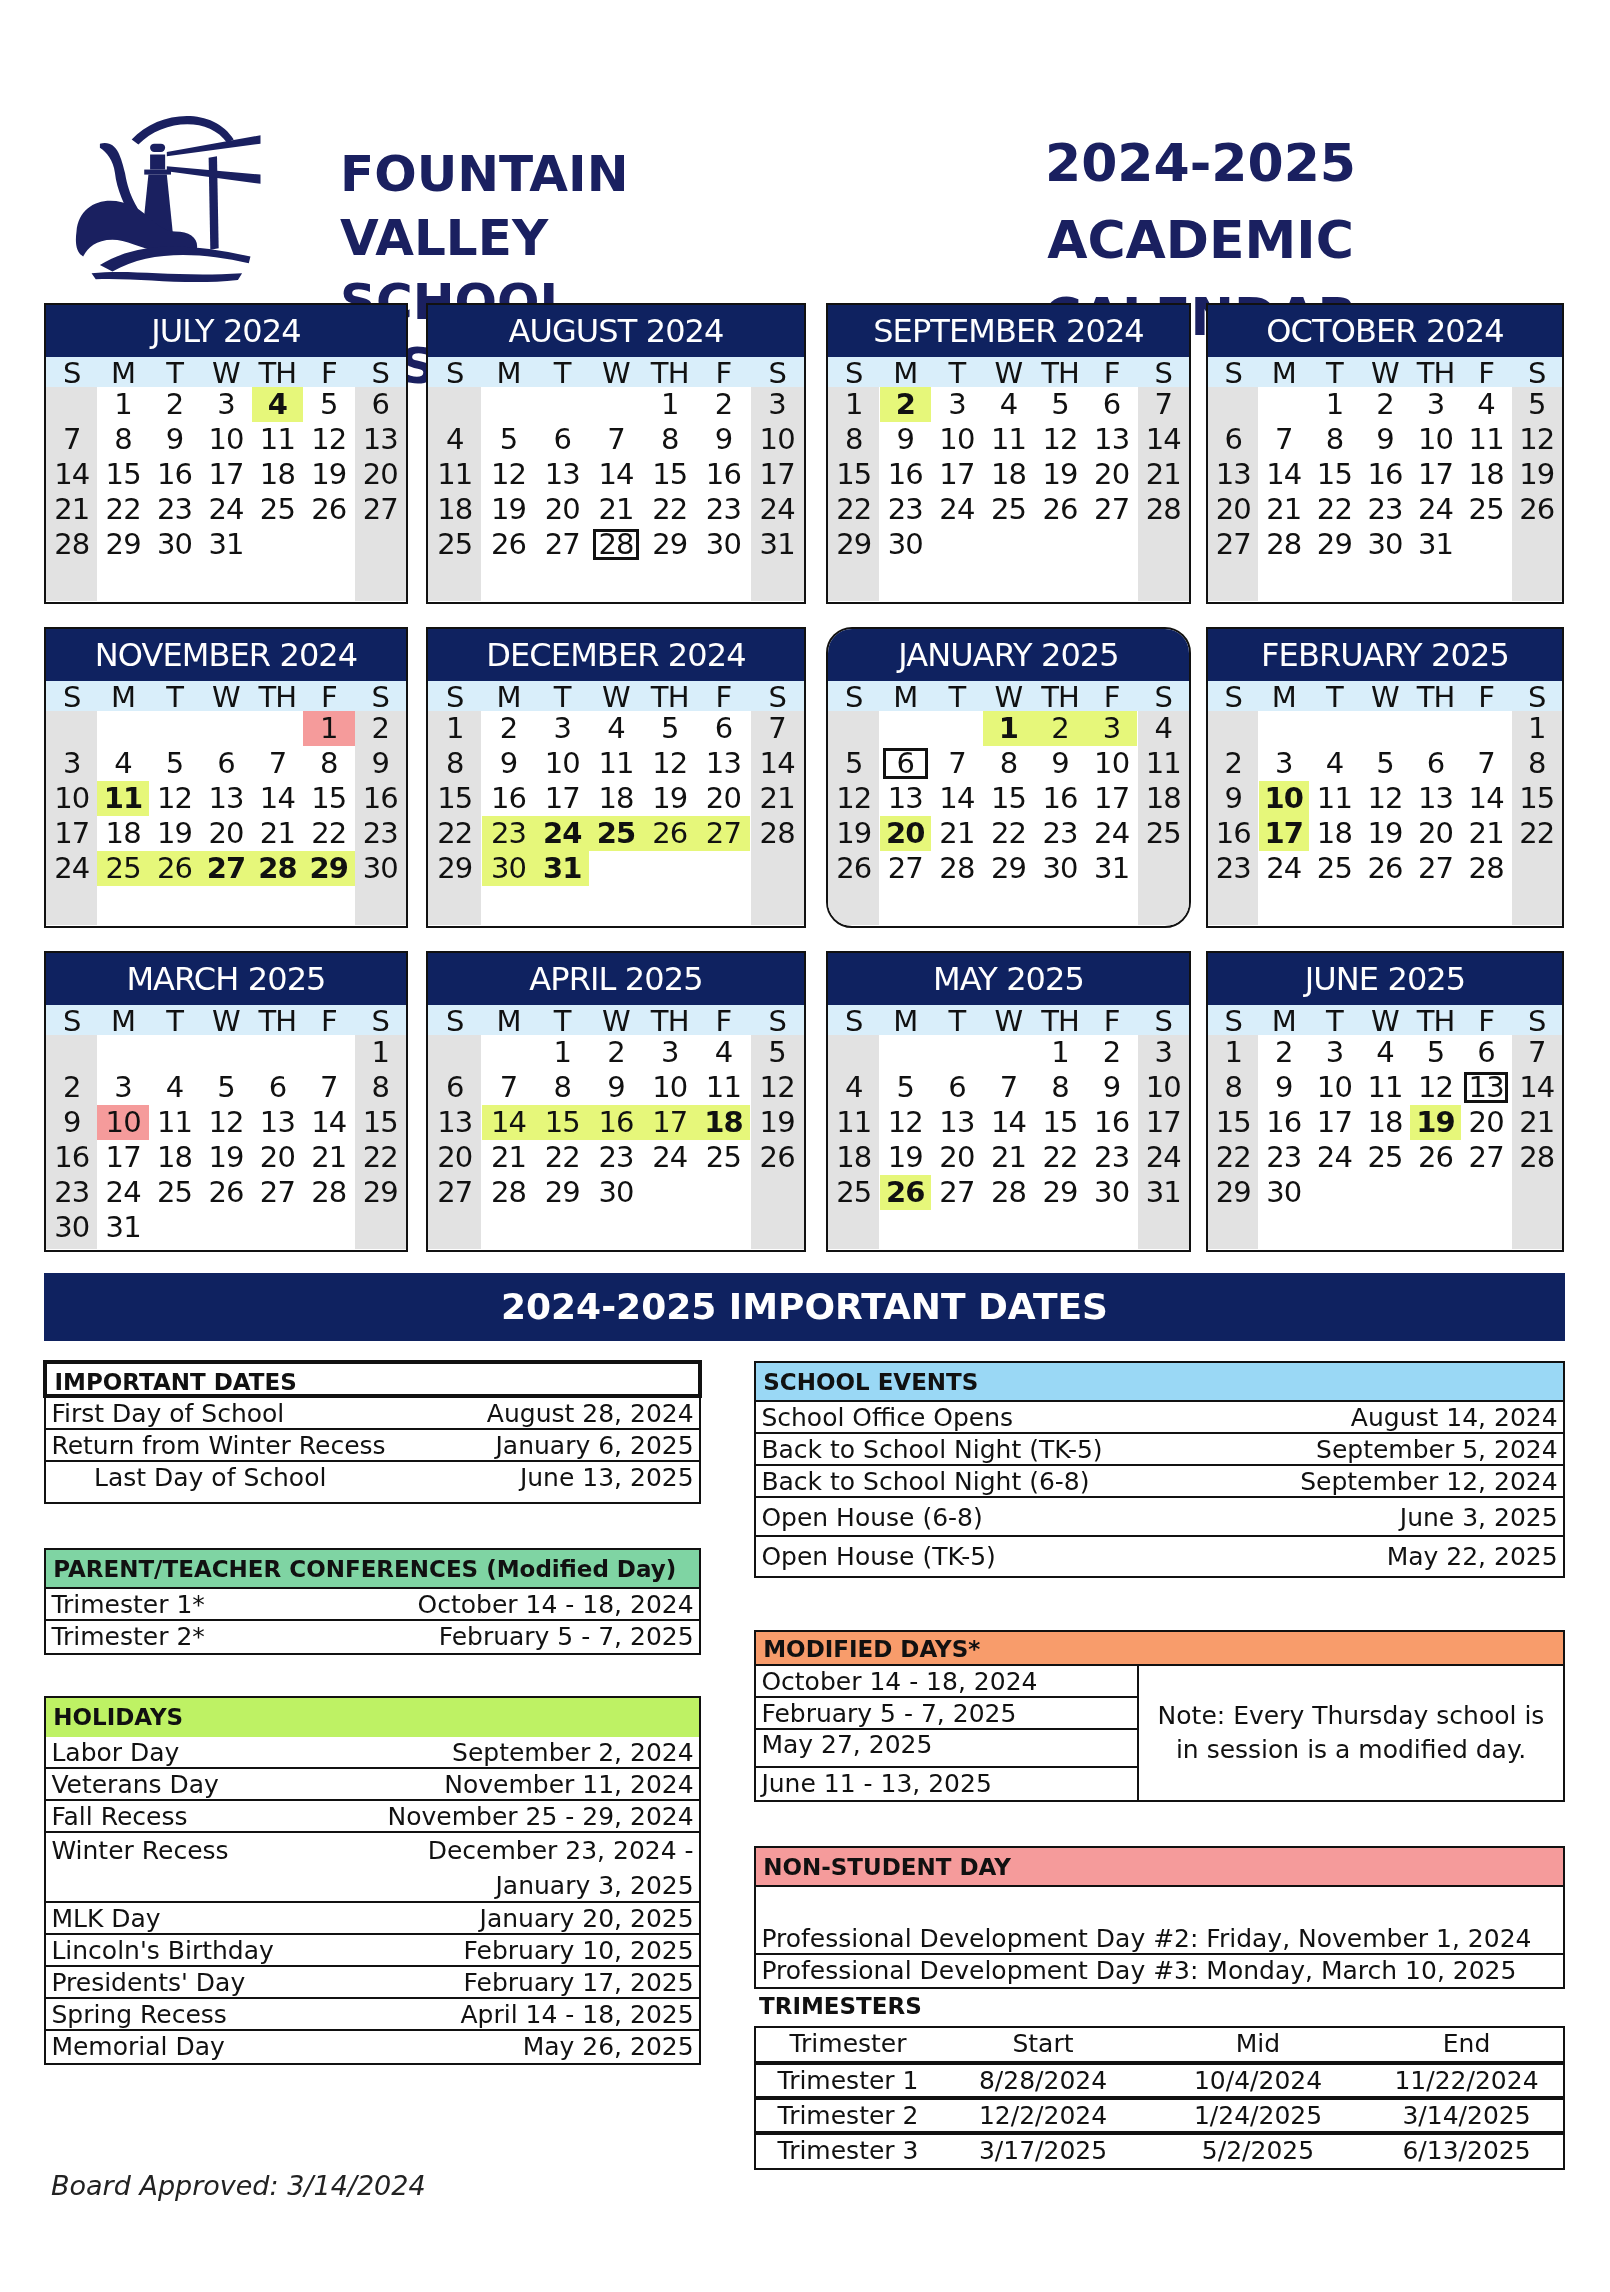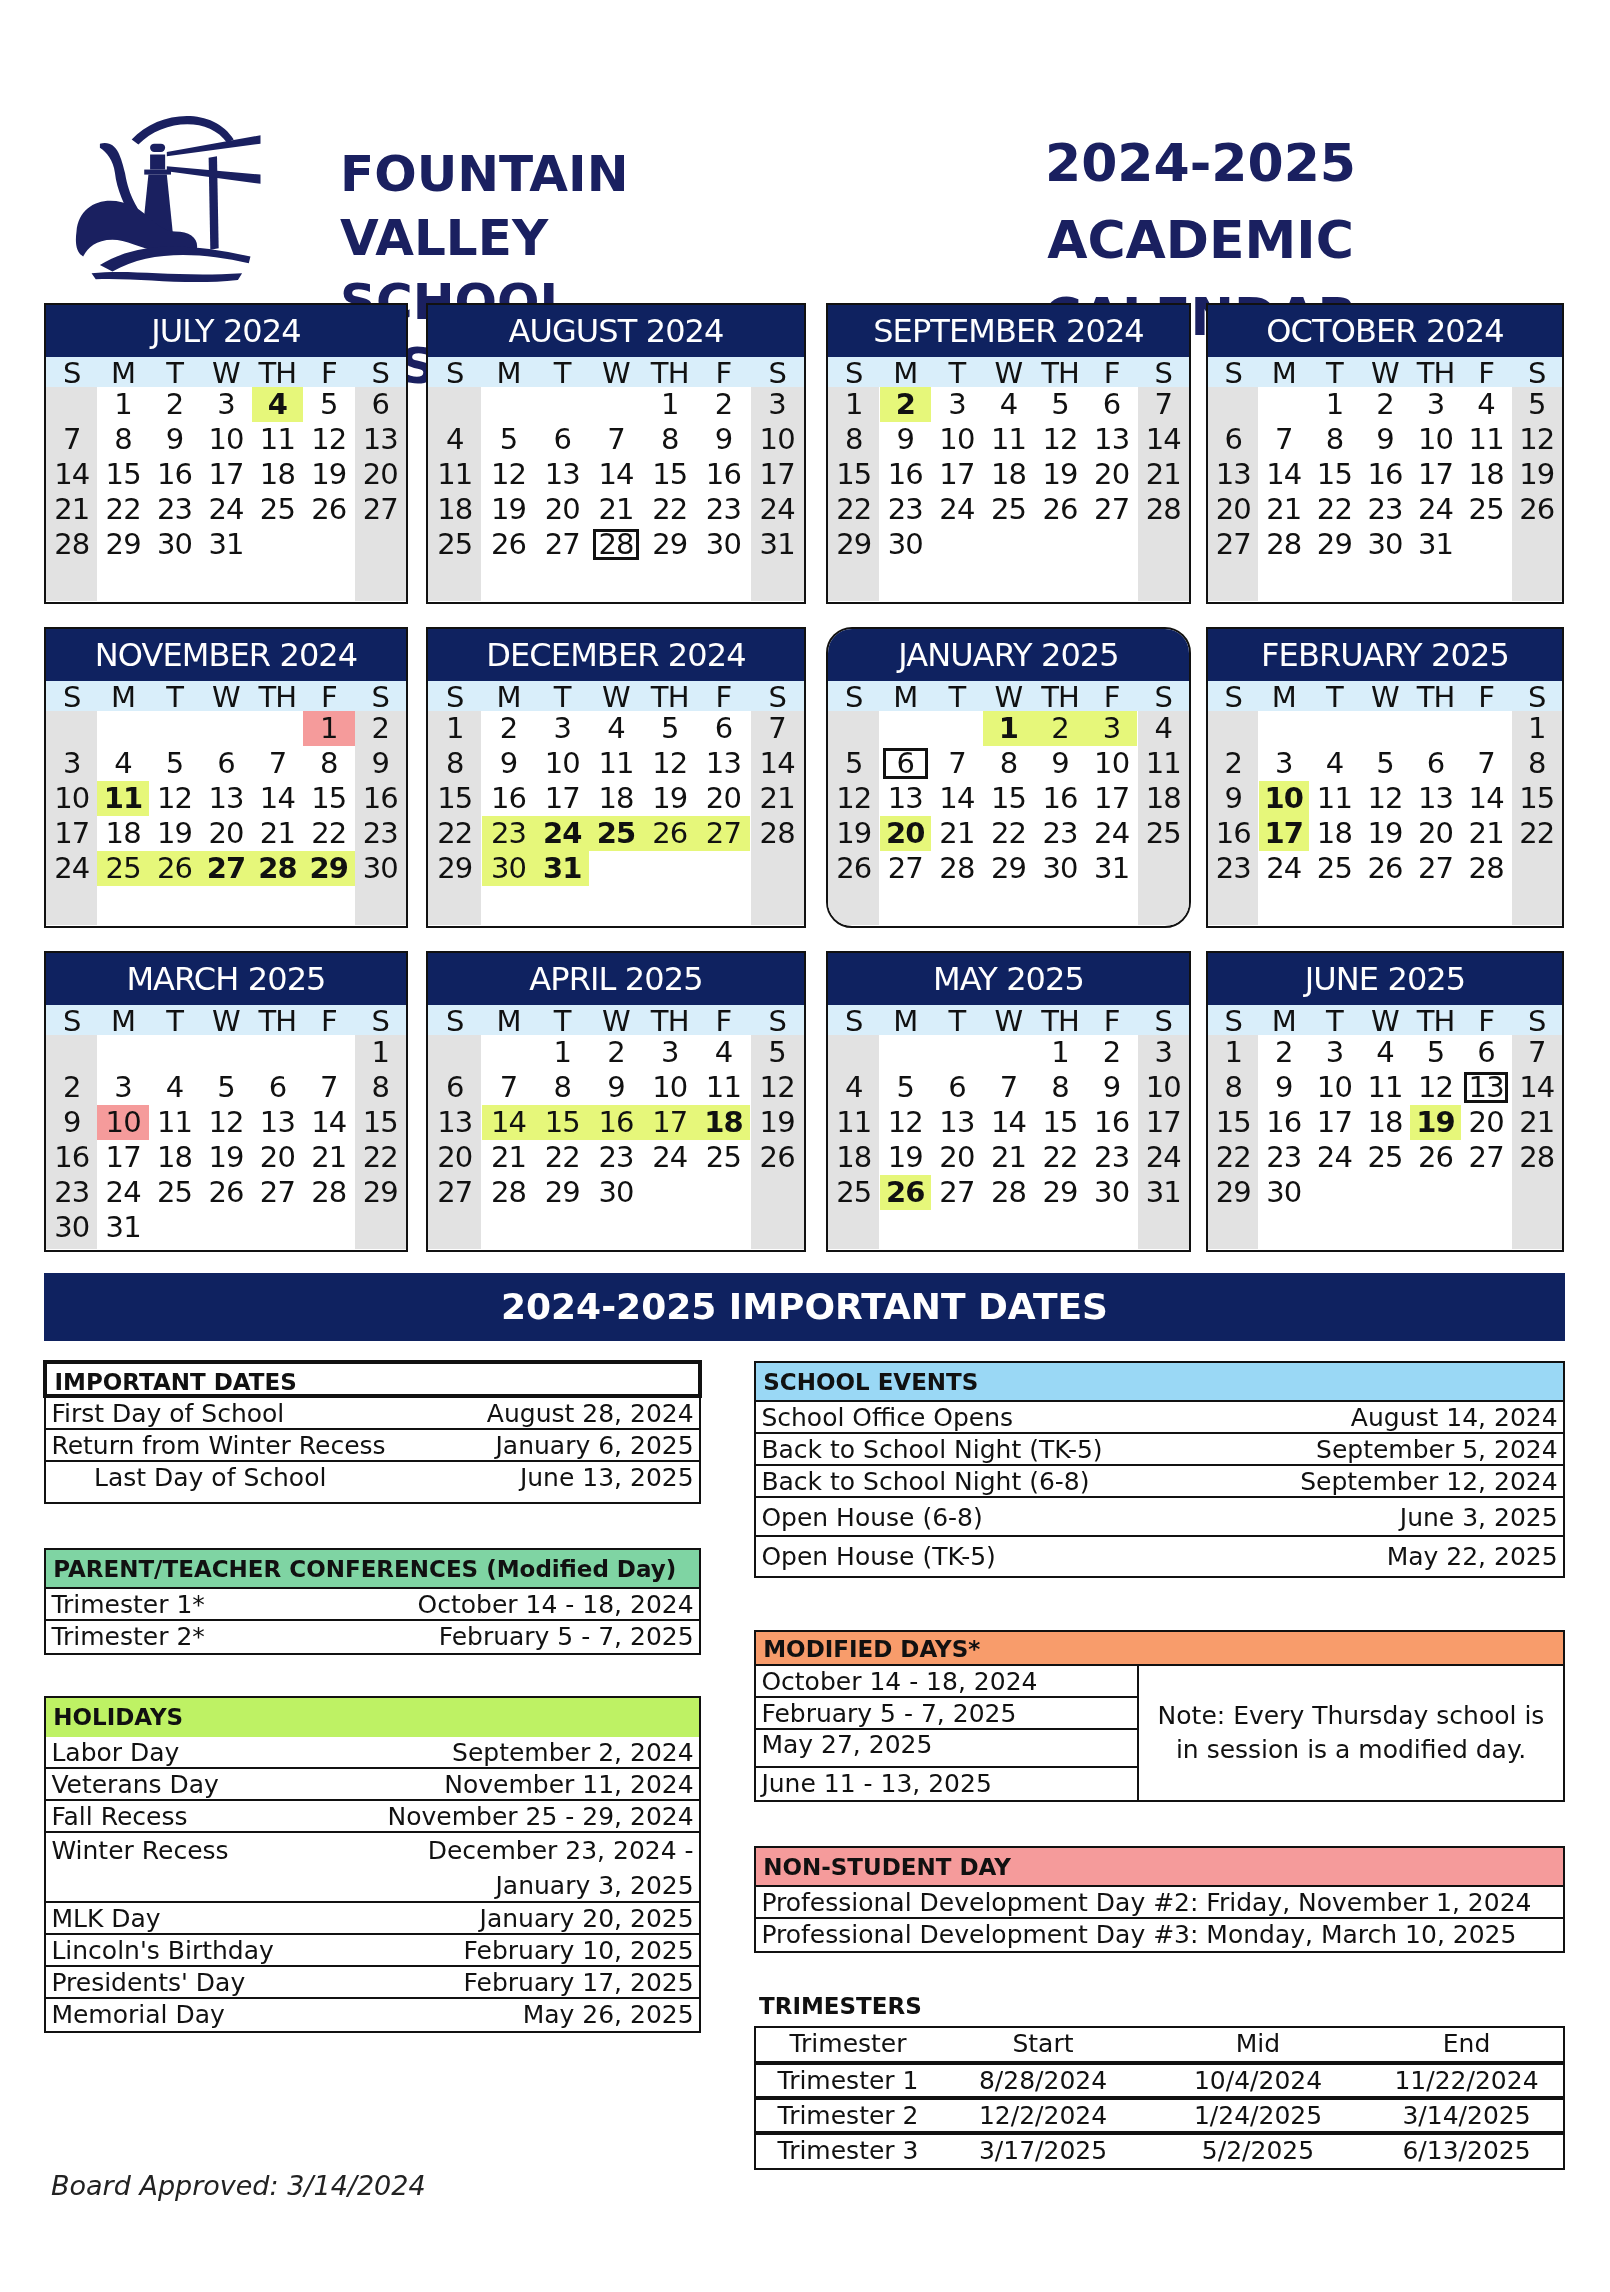--- a/index.html
+++ b/index.html
@@ -753,20 +753,24 @@
       </div>
       <div class="row" style="height: 32px; line-height: 32px;">
         <span>Lincoln's Birthday</span>
         <span class="r">February 10, 2025</span>
       </div>
       <div class="row" style="height: 32px; line-height: 32px;">
         <span>Presidents' Day</span>
         <span class="r">February 17, 2025</span>
       </div>
       <div class="row" style="height: 32px; line-height: 32px;">
+        <span>Spring Recess</span>
+        <span class="r">April 14 - 18, 2025</span>
+      </div>
+      <div class="row" style="height: 32px; line-height: 32px;">
         <span>Memorial Day</span>
         <span class="r">May 26, 2025</span>
       </div>
     </div>
 </div>
 
 <div class="tbl" style="left:754px;top:1361px;width:811px;">
   <div class="th" style="background:#9ad8f5;height:39px;line-height:39px;">SCHOOL EVENTS</div>
   <div id="evt-rows">
       <div class="row" style="height: 32px; line-height: 32px;">
@@ -809,21 +813,21 @@
           <span>June 11 - 13, 2025</span>
         </div>
       </div>
     <div style="flex:1;display:flex;align-items:center;justify-content:center;text-align:center;font-size:25px;padding:0 18px;line-height:34px;font-family:'DejaVu Sans',sans-serif;">Note: Every Thursday school is in session is a modified day.</div>
   </div>
 </div>
 
 <div class="tbl" style="left:754px;top:1846px;width:811px;">
   <div class="th" style="background:#f59b9b;height:39px;line-height:39px;">NON-STUDENT DAY</div>
   <div id="ns-rows">
-      <div class="row" style="height: 32px; line-height: 32px;">
+      <div class="row" style="height: 32px; line-height: 32px; margin-top: 36px;">
         <span>Professional Development Day #2:  Friday, November 1, 2024</span>
       </div>
       <div class="row" style="height: 32px; line-height: 32px;">
         <span>Professional Development Day #3:  Monday, March 10, 2025</span>
       </div>
     </div>
 </div>
 
 <div class="trim-label">TRIMESTERS</div>
 <div class="trim">

